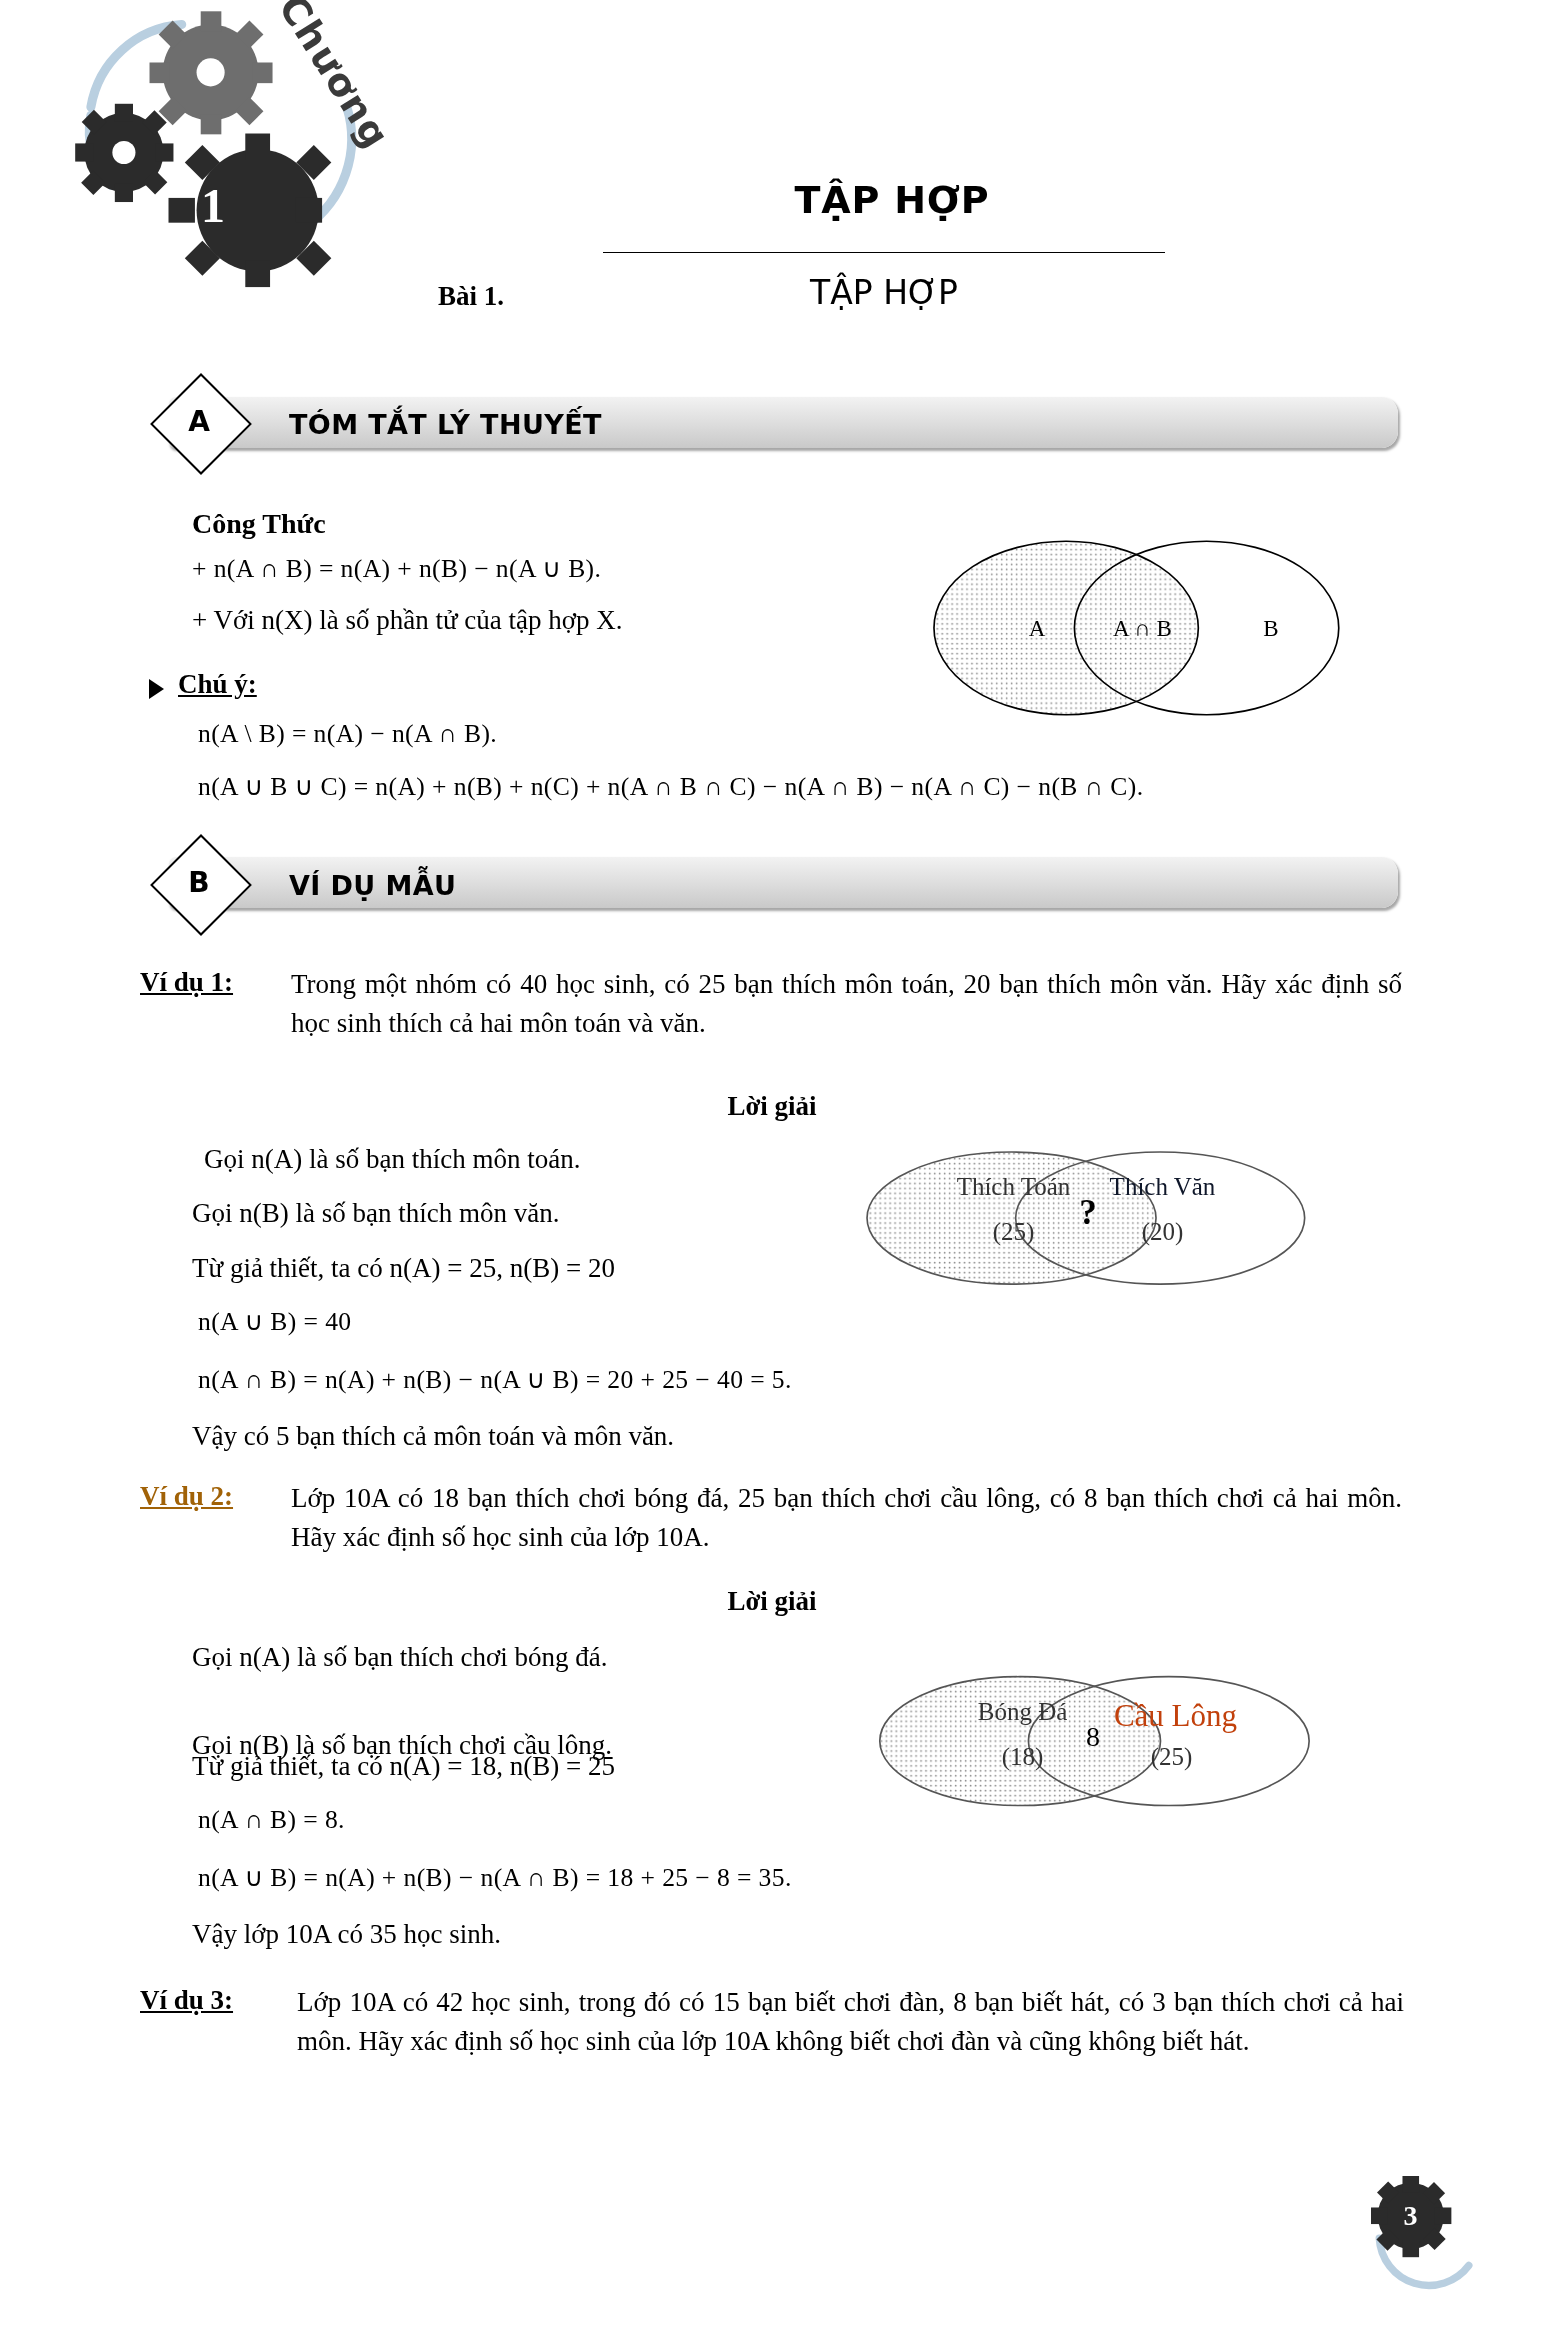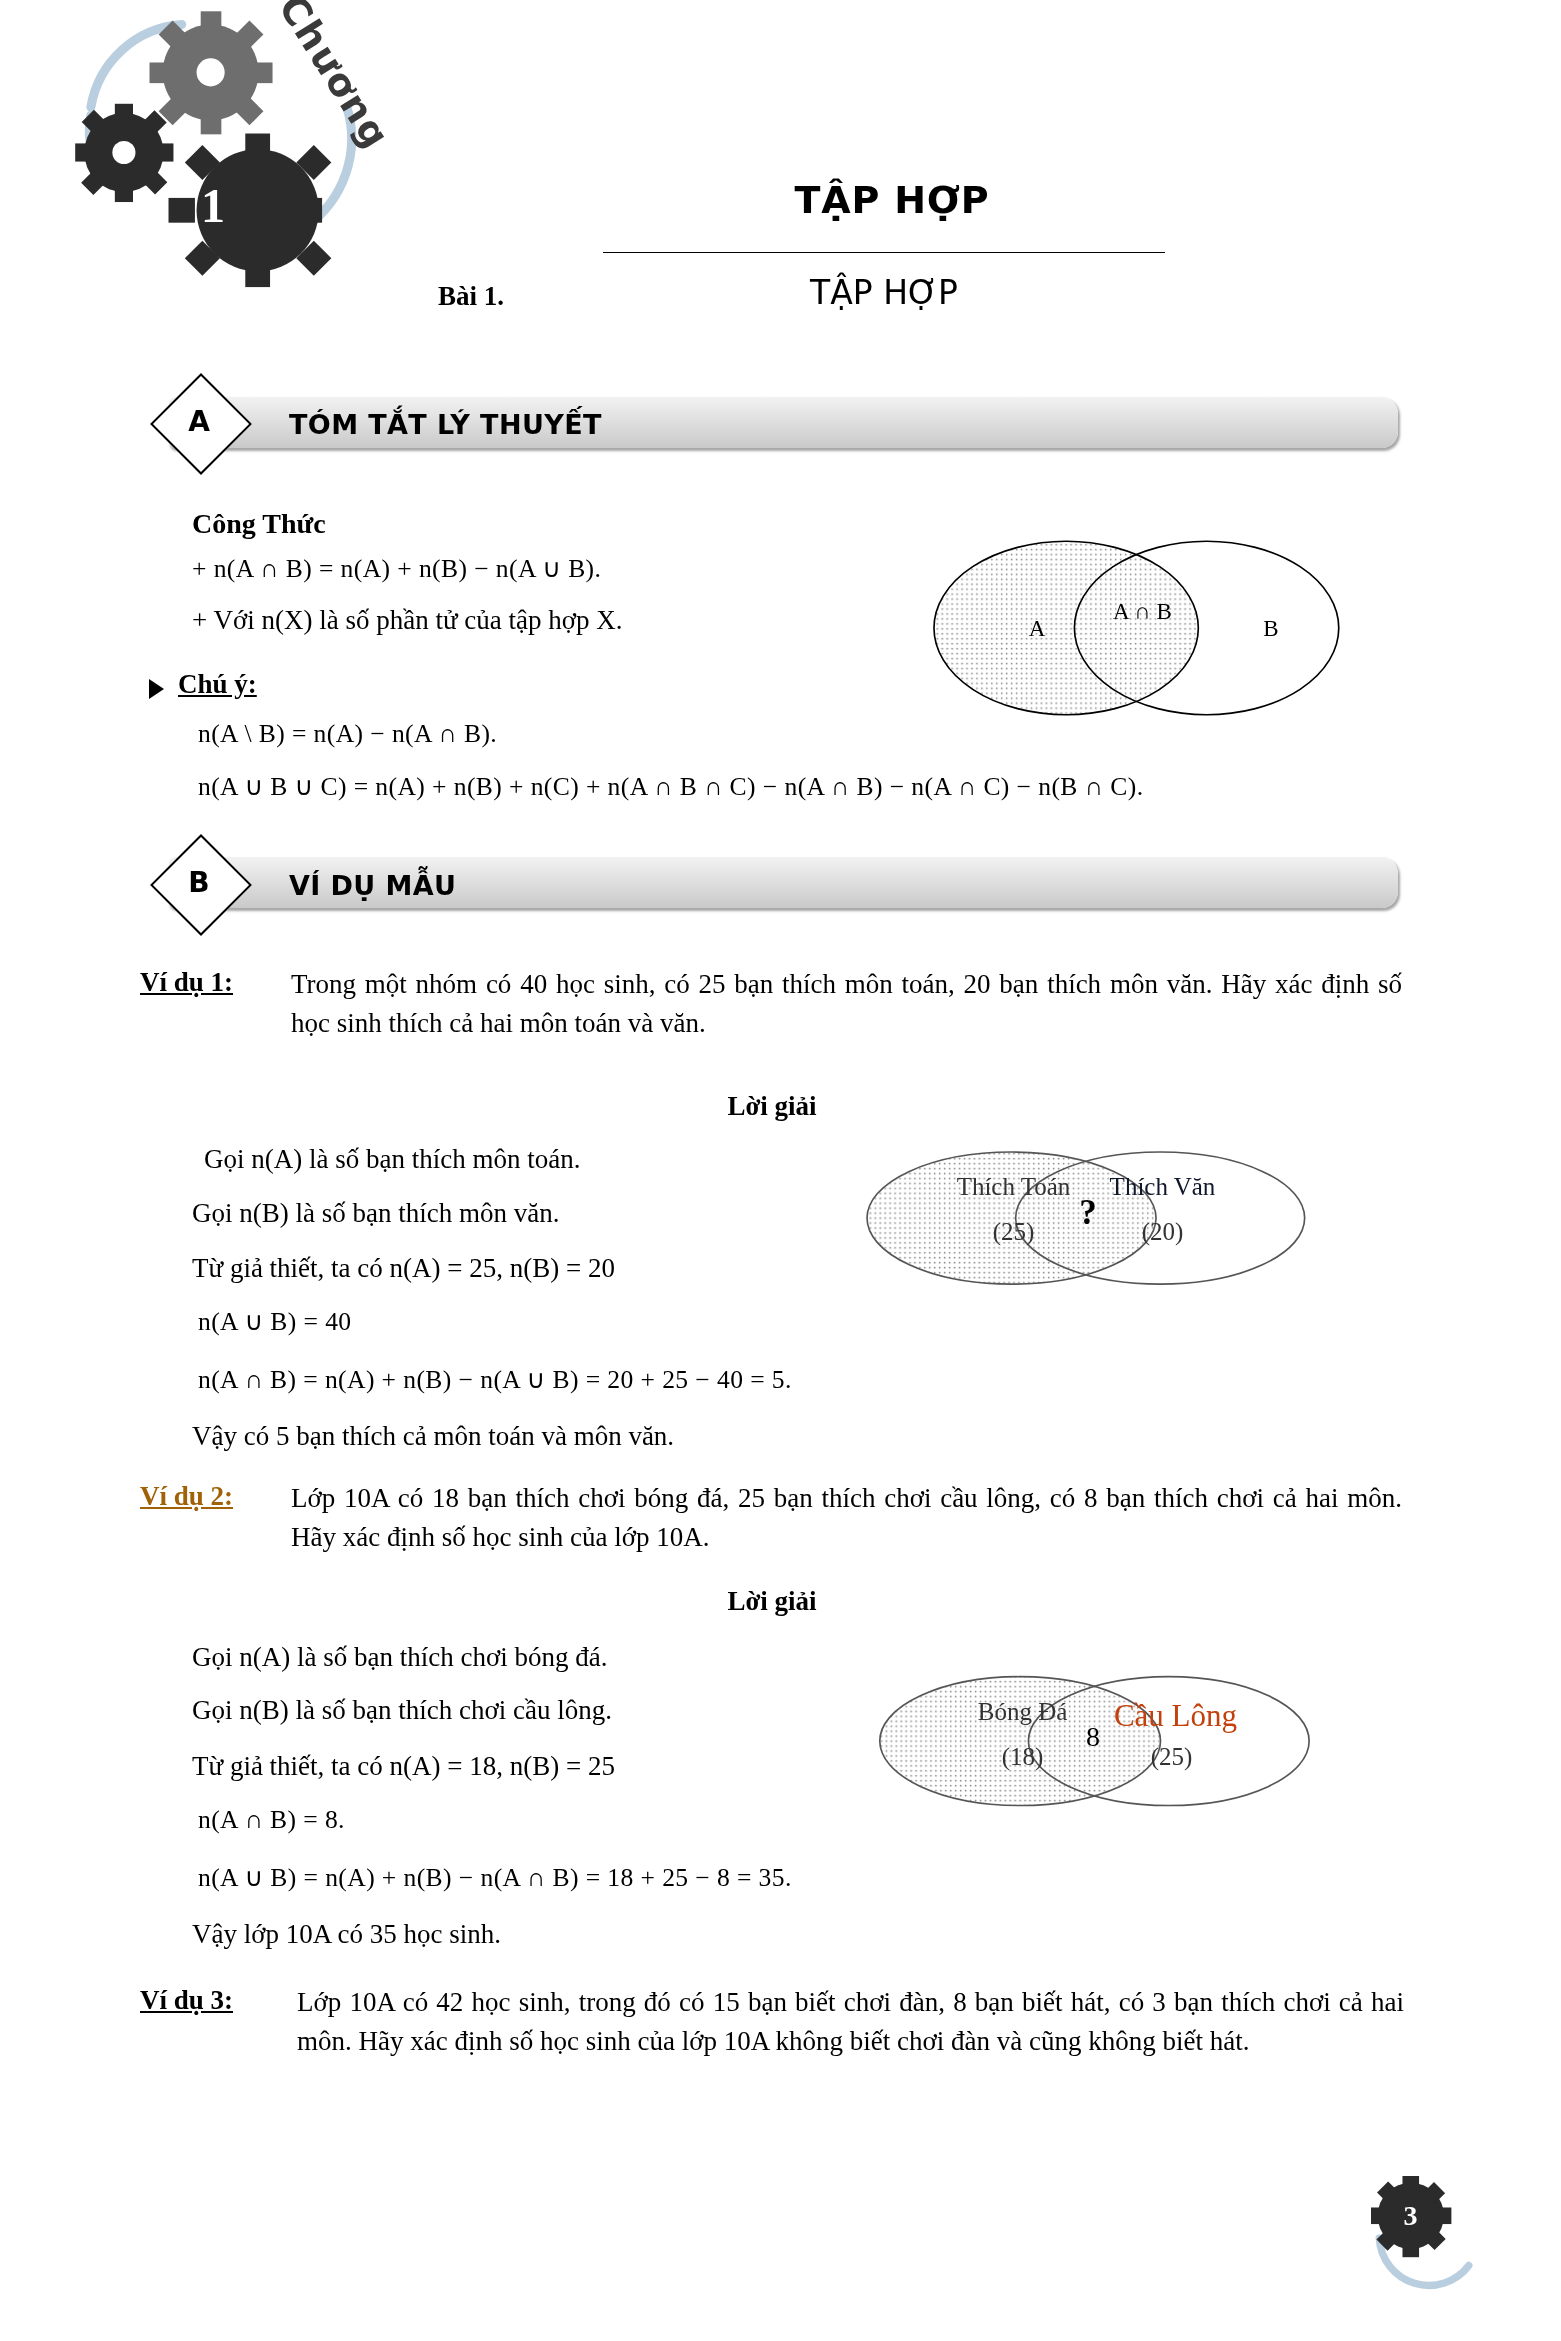--- a/index.html
+++ b/index.html
@@ -261,21 +261,21 @@
       <defs>
         <pattern id="dots1" width="6" height="6" patternUnits="userSpaceOnUse">
           <circle cx="2" cy="2" r="1.1" fill="#8c8c8c"></circle>
         </pattern>
       </defs>
       <ellipse cx="230" cy="115" rx="160" ry="105" fill="url(#dots1)" stroke="#000" stroke-width="2"></ellipse>
       <ellipse cx="400" cy="115" rx="160" ry="105" fill="none" stroke="#000" stroke-width="2"></ellipse>
       <path d="M315,23 A160,105 0 0 0 315,207 A160,105 0 0 0 315,23 Z" fill="#ffffff" fill-opacity="0" stroke="none"></path>
     </svg>
     <div class="venn-label" style="left:128px; top:83px; width:66px; font-size:23px;">A</div>
-    <div class="venn-label" style="left:221px; top:66px; width:91px; font-size:23px;">A ∩ B</div>
+    <div class="venn-label" style="left:221px; top:83px; width:91px; font-size:23px;">A ∩ B</div>
     <div class="venn-label" style="left:362px; top:83px; width:66px; font-size:23px;">B</div>
   </div>
 
   <div class="section-bar" style="top:857px;"></div>
   <div class="diamond" style="left:165px; top:849px;"></div>
   <div class="diamond-letter" style="left:165px; top:849px;">B</div>
   <div class="section-label" style="left:289px; top:870px;">VÍ DỤ MẪU</div>
 
   <div class="txt b u" style="left:140px; top:965px;">Ví dụ 1:</div>
   <div class="para" style="left:291px; top:965px; width:1111px; text-indent:0;">Trong một nhóm có 40 học sinh, có 25 bạn thích môn toán, 20 bạn thích môn văn. Hãy xác định số học sinh thích cả hai môn toán và văn.</div>
@@ -305,21 +305,21 @@
     <div class="venn-label" style="left:248px; top:31px; width:161px; font-size:25px; color:#0f172a;">Thích Văn</div>
     <div class="venn-label" style="left:248px; top:76px; width:161px; font-size:25px; color:#333;">(20)</div>
   </div>
 
   <div class="txt b u" style="left:140px; top:1479px; color:#a16207;">Ví dụ 2:</div>
   <div class="para" style="left:291px; top:1479px; width:1111px;">Lớp 10A có 18 bạn thích chơi bóng đá, 25 bạn thích chơi cầu lông, có 8 bạn thích chơi cả hai môn. Hãy xác định số học sinh của lớp 10A.</div>
 
   <div class="txt b" style="left:140px; top:1584px; width:1264px; text-align:center;">Lời giải</div>
 
   <div class="txt" style="left:192px; top:1640px;">Gọi n(A) là số bạn thích chơi bóng đá.</div>
-  <div class="txt" style="left:192px; top:1693px;">Gọi n(B) là số bạn thích chơi cầu lông.</div>
+  <div class="txt" style="left:192px; top:1728px;">Gọi n(B) là số bạn thích chơi cầu lông.</div>
   <div class="txt" style="left:192px; top:1749px;">Từ giả thiết, ta có n(A) = 18, n(B) = 25</div>
   <div class="txt math" style="left:198px; top:1803px;">n(A ∩ B) = 8.</div>
   <div class="txt math" style="left:198px; top:1861px;">n(A ∪ B) = n(A) + n(B) − n(A ∩ B) = 18 + 25 − 8 = 35.</div>
   <div class="txt" style="left:192px; top:1917px;">Vậy lớp 10A có 35 học sinh.</div>
 
   <div class="venn" style="left:855px; top:1665px; width:578px; height:153px;">
     <svg width="578" height="153" viewBox="0 0 700 185">
       <defs>
         <pattern id="dots3" width="6" height="6" patternUnits="userSpaceOnUse">
           <circle cx="2" cy="2" r="1.1" fill="#8c8c8c"></circle>

